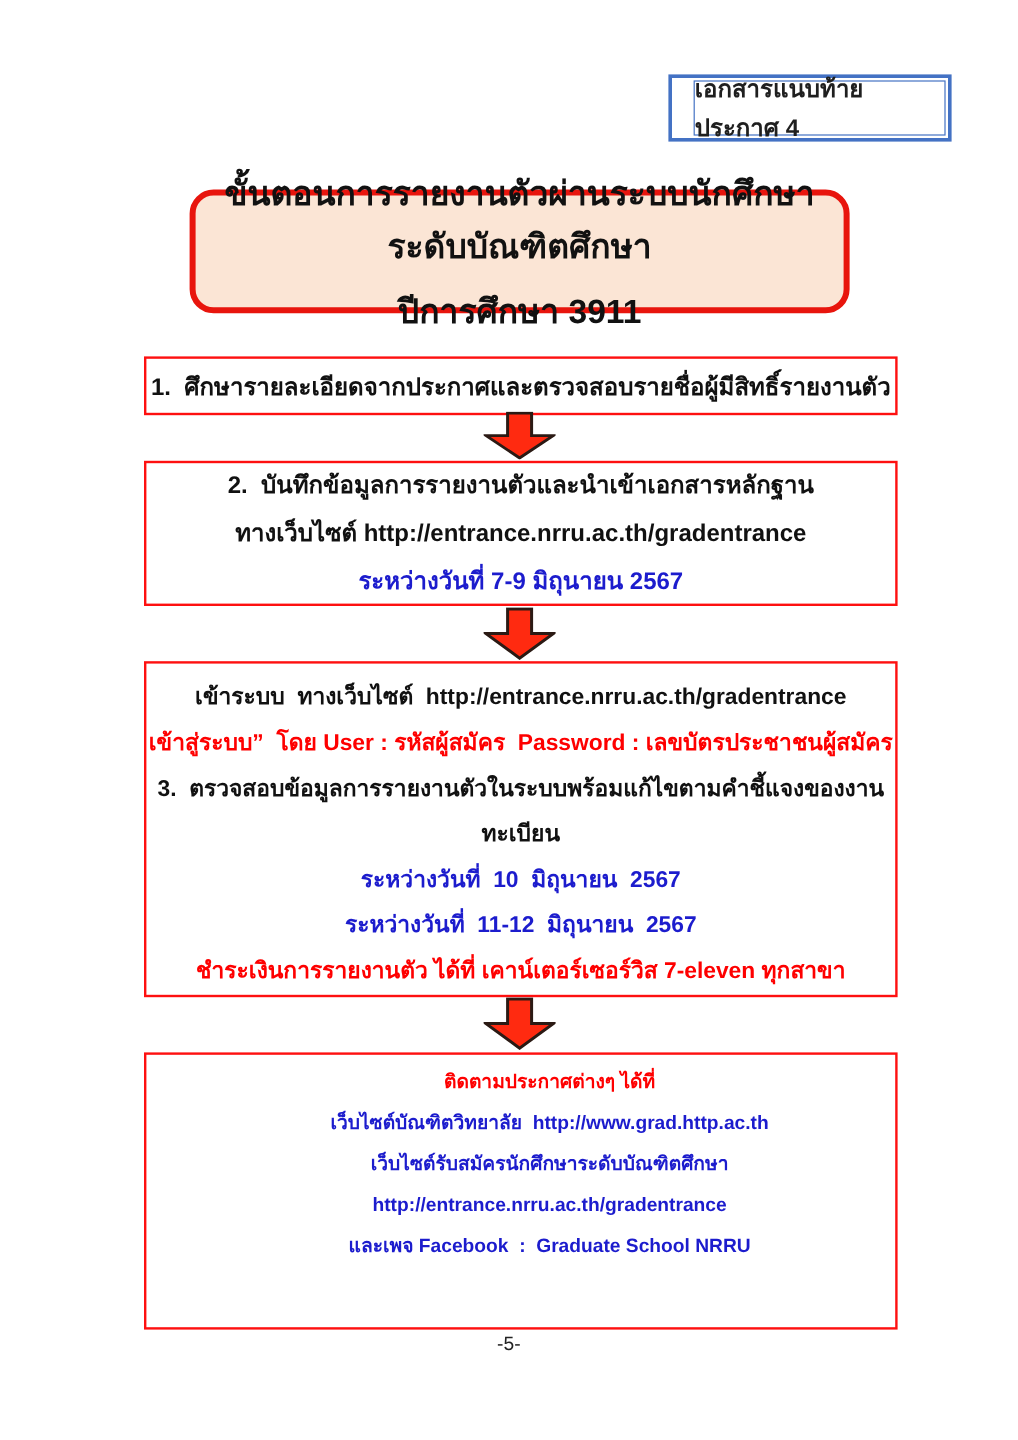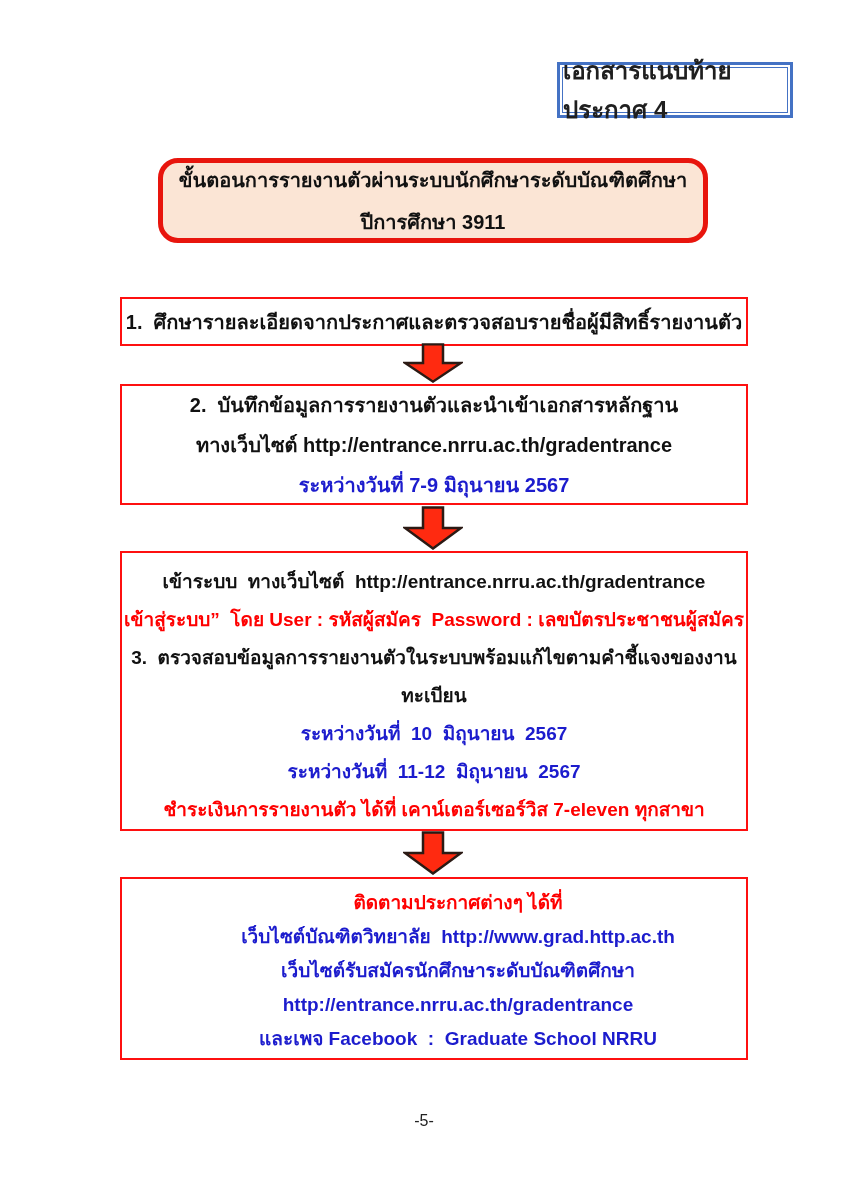--- a/index.html
+++ b/index.html
@@ -20,36 +20,37 @@
     width: 236px; height: 56px;
     border: 3px solid var(--label-border-blue);
     padding: 2px;
     background: #ffffff;
     display: flex;
   }
   .attach-label-inner {
     flex: 1;
     border: 1px solid var(--label-border-blue);
     display: flex; align-items: center; justify-content: center;
-    font-size: 24px; font-weight: bold; color: #1f1f1f;
+    font-size: 20px; font-weight: bold; color: #1f1f1f;
     white-space: pre-wrap;
+    margin-left: 16px;
   }
 
   
   .title-box {
     position: absolute;
     left: 158px; top: 158px;
-    width: 550px; height: 85px;
+    width: 550px; height: 103px;
     background: var(--title-fill);
     border: 5px solid var(--title-border);
     border-radius: 20px;
     display: flex; flex-direction: column;
     align-items: center; justify-content: center;
     gap: 10px;
-    font-size: 20px; font-weight: bold; color: #111111;
+    font-size: 28px; font-weight: bold; color: #111111;
     text-align: center;
   }
 
   
   .step-box {
     position: absolute;
     left: 120px;
     width: 628px;
     background: #ffffff;
     border: 2px solid var(--box-border-red);
@@ -74,23 +75,23 @@
   #step2 .line { line-height: 40px; }
 
   #step3 {
     top: 551px; height: 280px;
     padding-top: 10px;
     font-size: 19px;
   }
   #step3 .line { line-height: 38px; text-align: center; }
 
   #followup {
-    top: 877px; height: 183px;
+    top: 877px; height: 231px;
     padding-top: 7px;
-    font-size: 19px;
+    font-size: 16px;
     padding-left: 48px;
   }
   #followup .line { line-height: 34px; }
 
   
   .arrow {
     position: absolute;
     left: 403px;
     width: 60px; height: 44px;
   }

